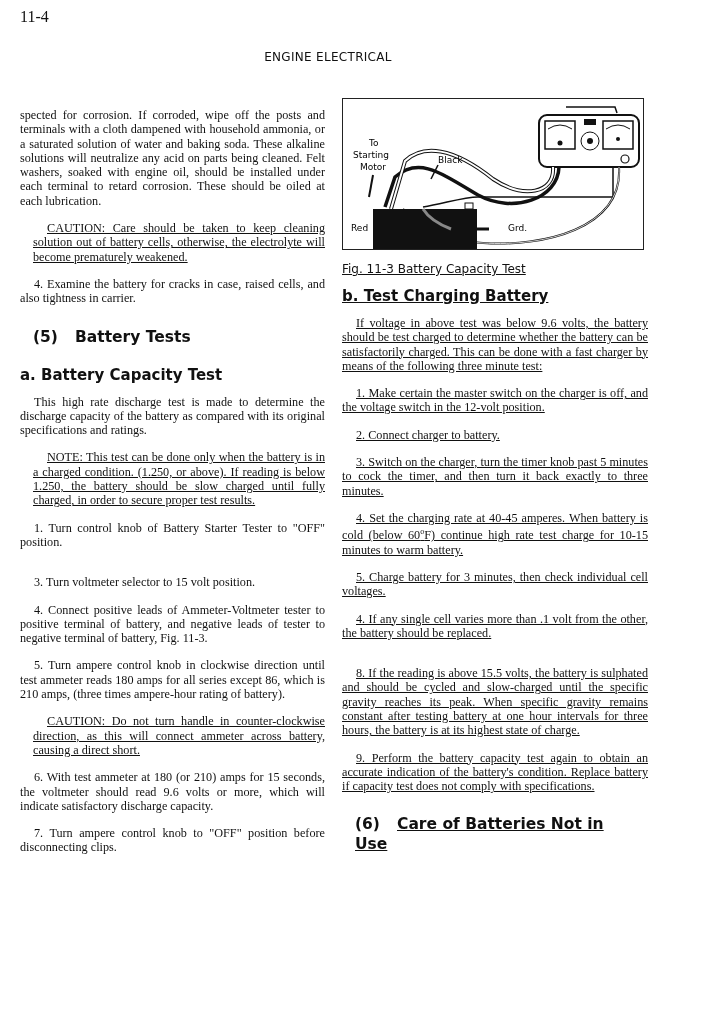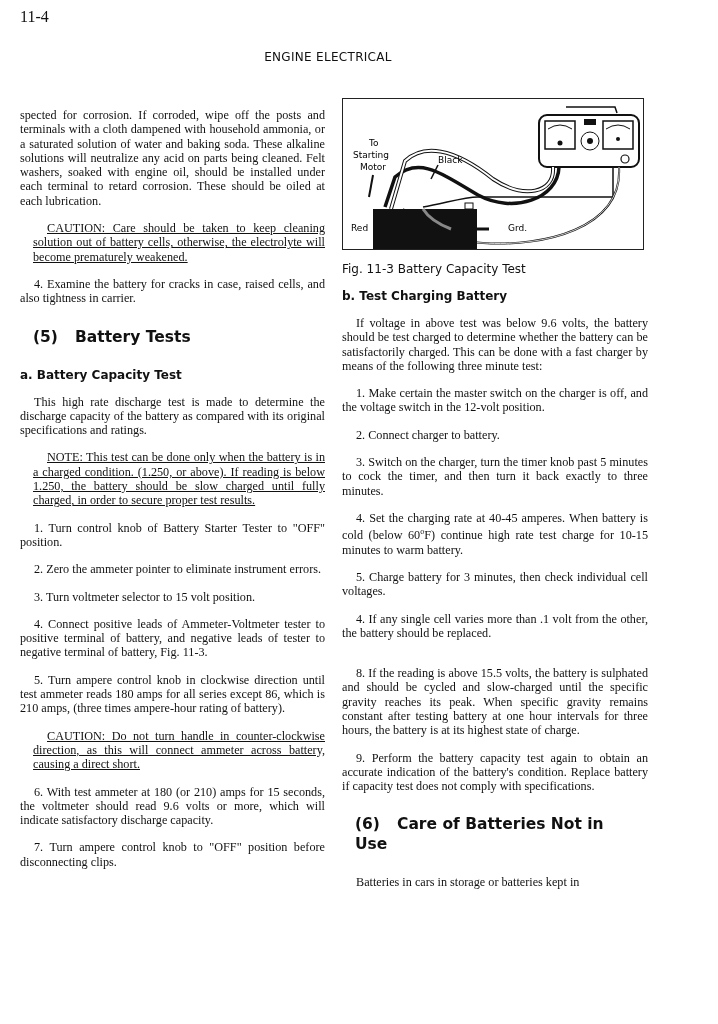--- a/index.html
+++ b/index.html
@@ -6,31 +6,31 @@
   body {
     width: 718px; height: 1024px; position: relative; overflow: hidden;
     font-family: "Liberation Serif", "DejaVu Serif", serif;
     color: #111;
   }
   .page-num { position: absolute; left: 20px; top: 8px; font-size: 16px; }
   .header { position: absolute; left: 0; width: 656px; top: 50px; text-align: center;
     font-family: "DejaVu Sans", "Liberation Sans", sans-serif; font-size: 12px; letter-spacing: 0.3px; }
   .col { position: absolute; top: 108px; }
   .col-left { left: 20px; width: 305px; }
-  .col-right { left: 342px; width: 306px; }
+  .col-right { left: 342px; width: 306px; text-decoration: underline; }
   p { margin: 0; font-size: 12.2px; line-height: 14.3px; text-align: justify; }
   .indent { text-indent: 14px; }
   .note { margin-left: 13px; text-indent: 14px; text-decoration: underline; }
   .gap { height: 13px; }
   .gap-s { height: 8px; }
   h2 { margin: 13px; font-family: "DejaVu Sans", "Liberation Sans", sans-serif; font-weight: bold;
        font-size: 15.5px; line-height: 20px; }
   h2 .num { display: inline-block; width: 42px; }
   h3 { margin: 0; font-family: "DejaVu Sans", "Liberation Sans", sans-serif; font-weight: bold;
-       font-size: 12px; line-height: 14px; }
+       font-size: 15px; line-height: 14px; }
   .figure { position: relative; width: 300px; height: 150px; border: 1px solid #222; margin-top: -10px; }
   .figure svg { position: absolute; left: 0; top: 0; }
   .fig-caption { font-family: "DejaVu Sans", "Liberation Sans", sans-serif; font-size: 12px;
        text-align: left; margin-top: 12px; width: 306px; }
   .sup { font-size: 8px; vertical-align: super; }
 </style>
 </head>
 <body>
 
 <div class="page-num">11-4</div>
@@ -46,21 +46,20 @@
   <h2><span class="num">(5)</span><span>Battery Tests</span></h2>
   <div class="gap-s"></div>
   <h3>a. Battery Capacity Test</h3>
   <div class="gap"></div>
   <p class="indent">This high rate discharge test is made to determine the discharge capacity of the battery as compared with its original specifications and ratings.</p>
   <div class="gap"></div>
   <p class="note">NOTE: This test can be done only when the battery is in a charged condition. (1.250, or above). If reading is below 1.250, the battery should be slow charged until fully charged, in order to secure proper test results.</p>
   <div class="gap"></div>
   <p class="indent">1. Turn control knob of Battery Starter Tester to "OFF" position.</p>
   <div class="gap"></div>
-  <p class="indent">2. Zero the ammeter pointer to eliminate instrument errors.</p>
   <div class="gap"></div>
   <p class="indent">3. Turn voltmeter selector to 15 volt position.</p>
   <div class="gap"></div>
   <p class="indent">4. Connect positive leads of Ammeter-Voltmeter tester to positive terminal of battery, and negative leads of tester to negative terminal of battery, Fig. 11-3.</p>
   <div class="gap"></div>
   <p class="indent">5. Turn ampere control knob in clockwise direction until test ammeter reads 180 amps for all series except 86, which is 210 amps, (three times ampere-hour rating of battery).</p>
   <div class="gap"></div>
   <p class="note">CAUTION: Do not turn handle in counter-clockwise direction, as this will connect ammeter across battery, causing a direct short.</p>
   <div class="gap"></div>
   <p class="indent">6. With test ammeter at 180 (or 210) amps for 15 seconds, the voltmeter should read 9.6 volts or more, which will indicate satisfactory discharge capacity.</p>
@@ -127,14 +126,13 @@
   <div class="gap"></div>
   <p class="indent">4. If any single cell varies more than .1 volt from the other, the battery should be replaced.</p>
   <div class="gap"></div>
   <div class="gap"></div>
   <p class="indent">8. If the reading is above 15.5 volts, the battery is sulphated and should be cycled and slow-charged until the specific gravity reaches its peak. When specific gravity remains constant after testing battery at one hour intervals for three hours, the battery is at its highest state of charge.</p>
   <div class="gap"></div>
   <p class="indent">9. Perform the battery capacity test again to obtain an accurate indication of the battery's condition. Replace battery if capacity test does not comply with specifications.</p>
   <div class="gap-s"></div>
   <h2><span class="num">(6)</span><span>Care of Batteries Not in Use</span></h2>
   <div class="gap-s"></div>
-  <p class="indent">Batteries in cars in storage or batteries kept in</p>
 </div>
 
 </body></html>

